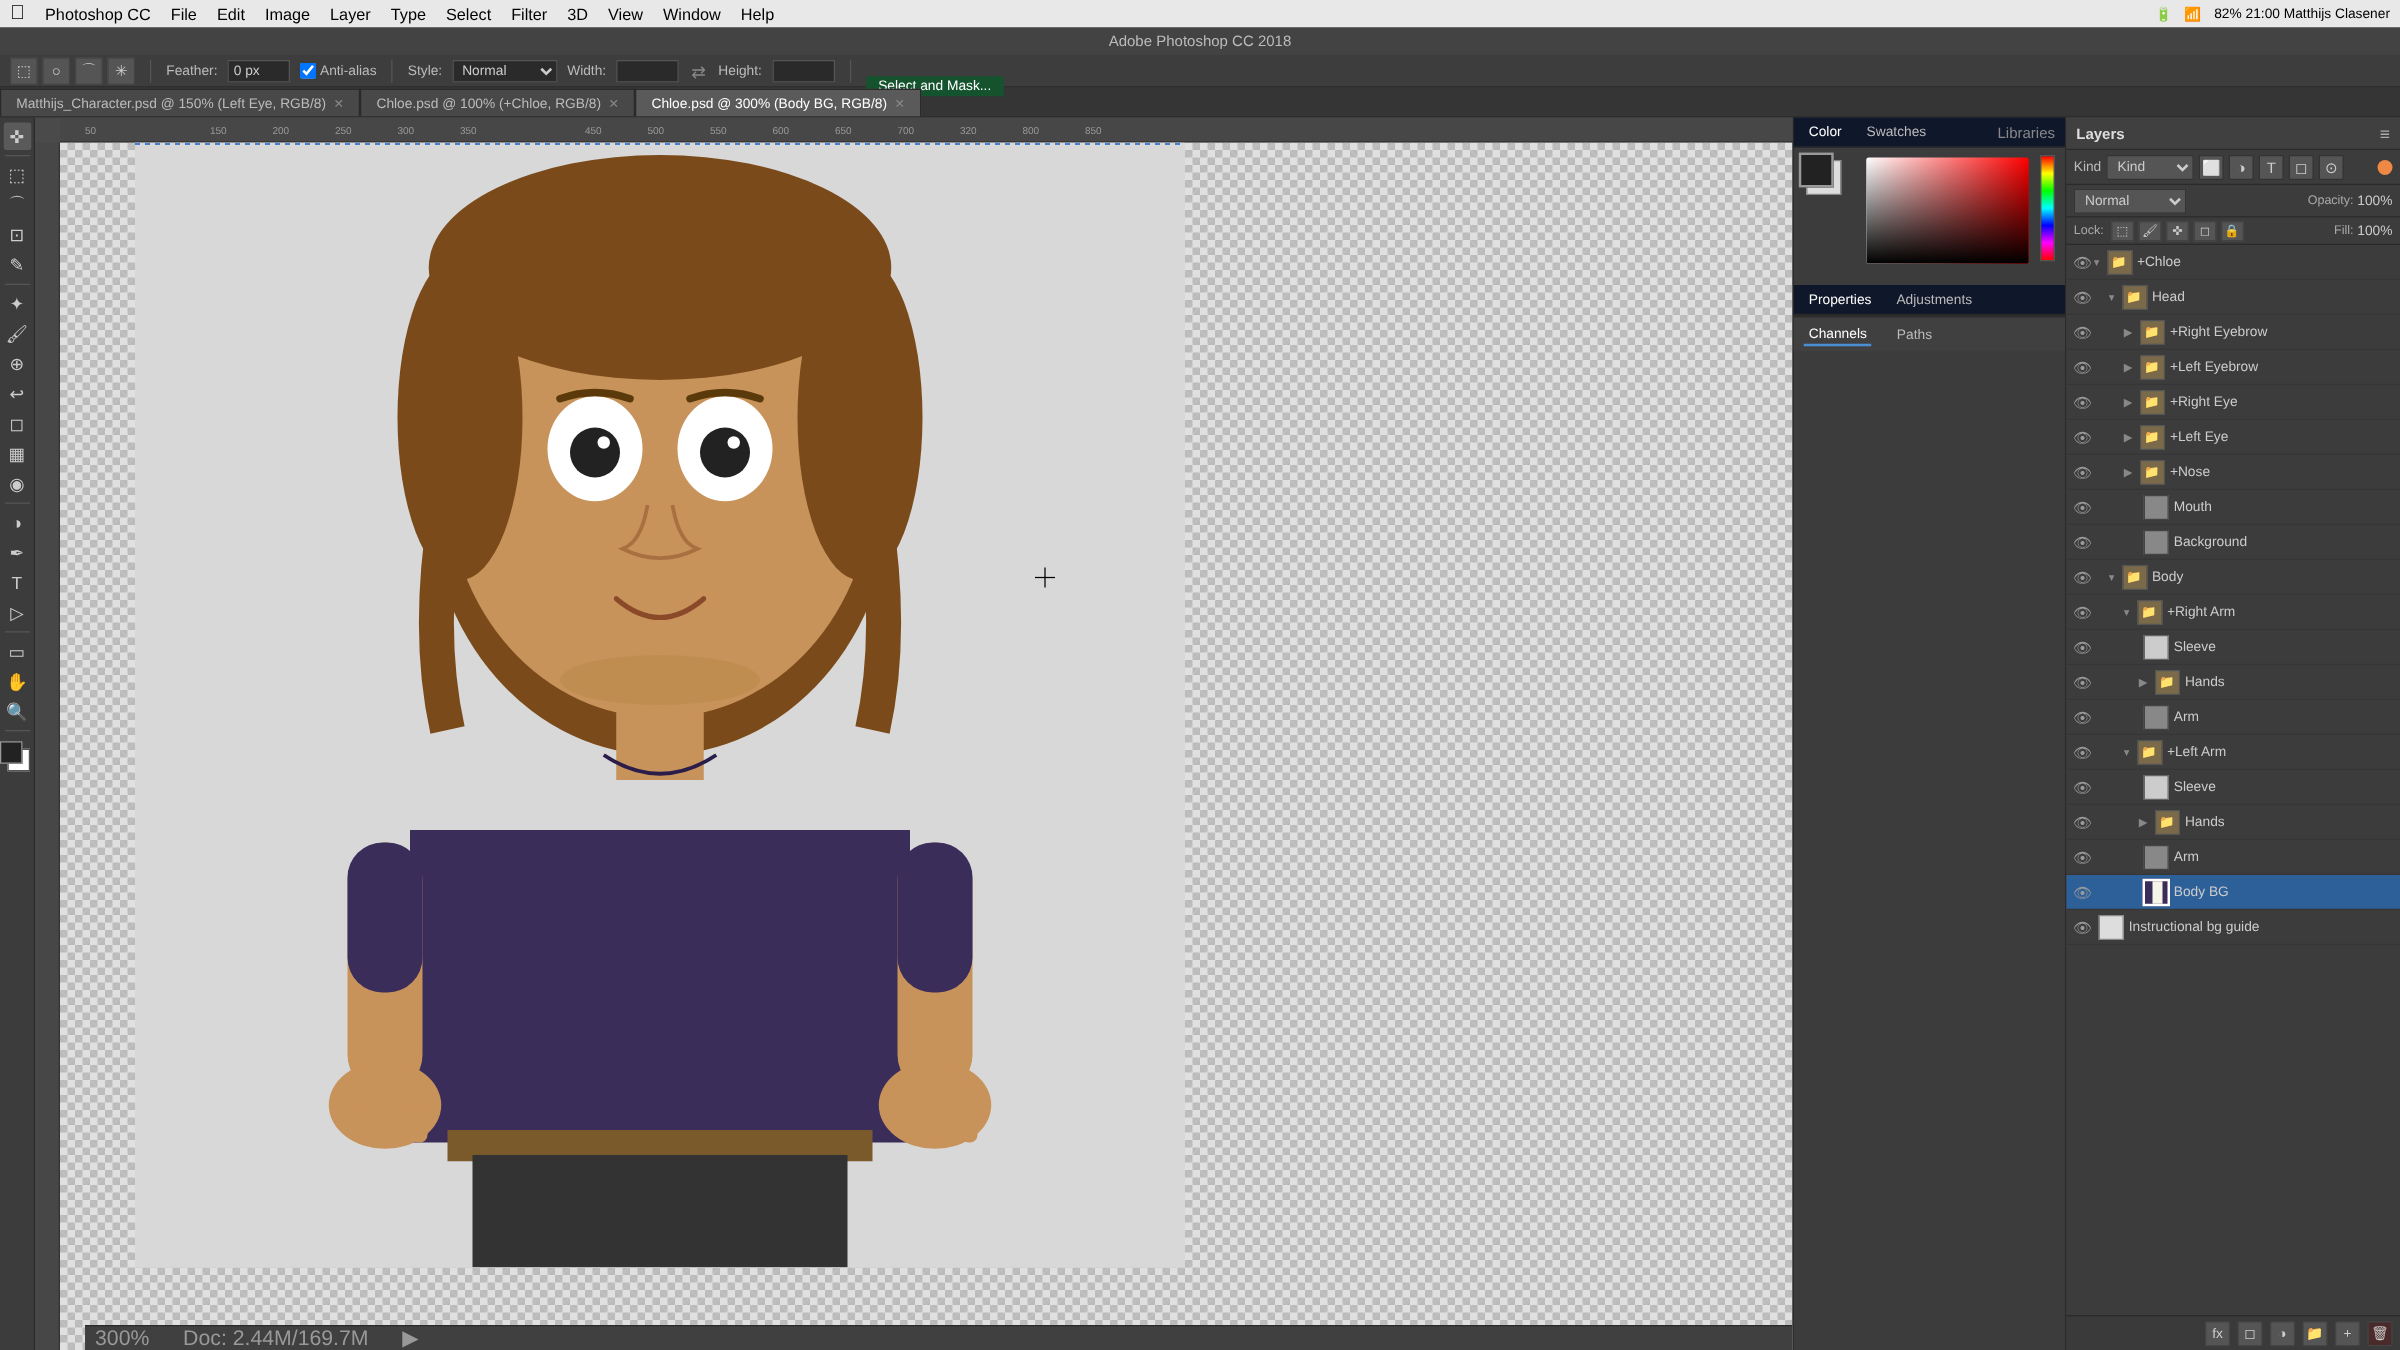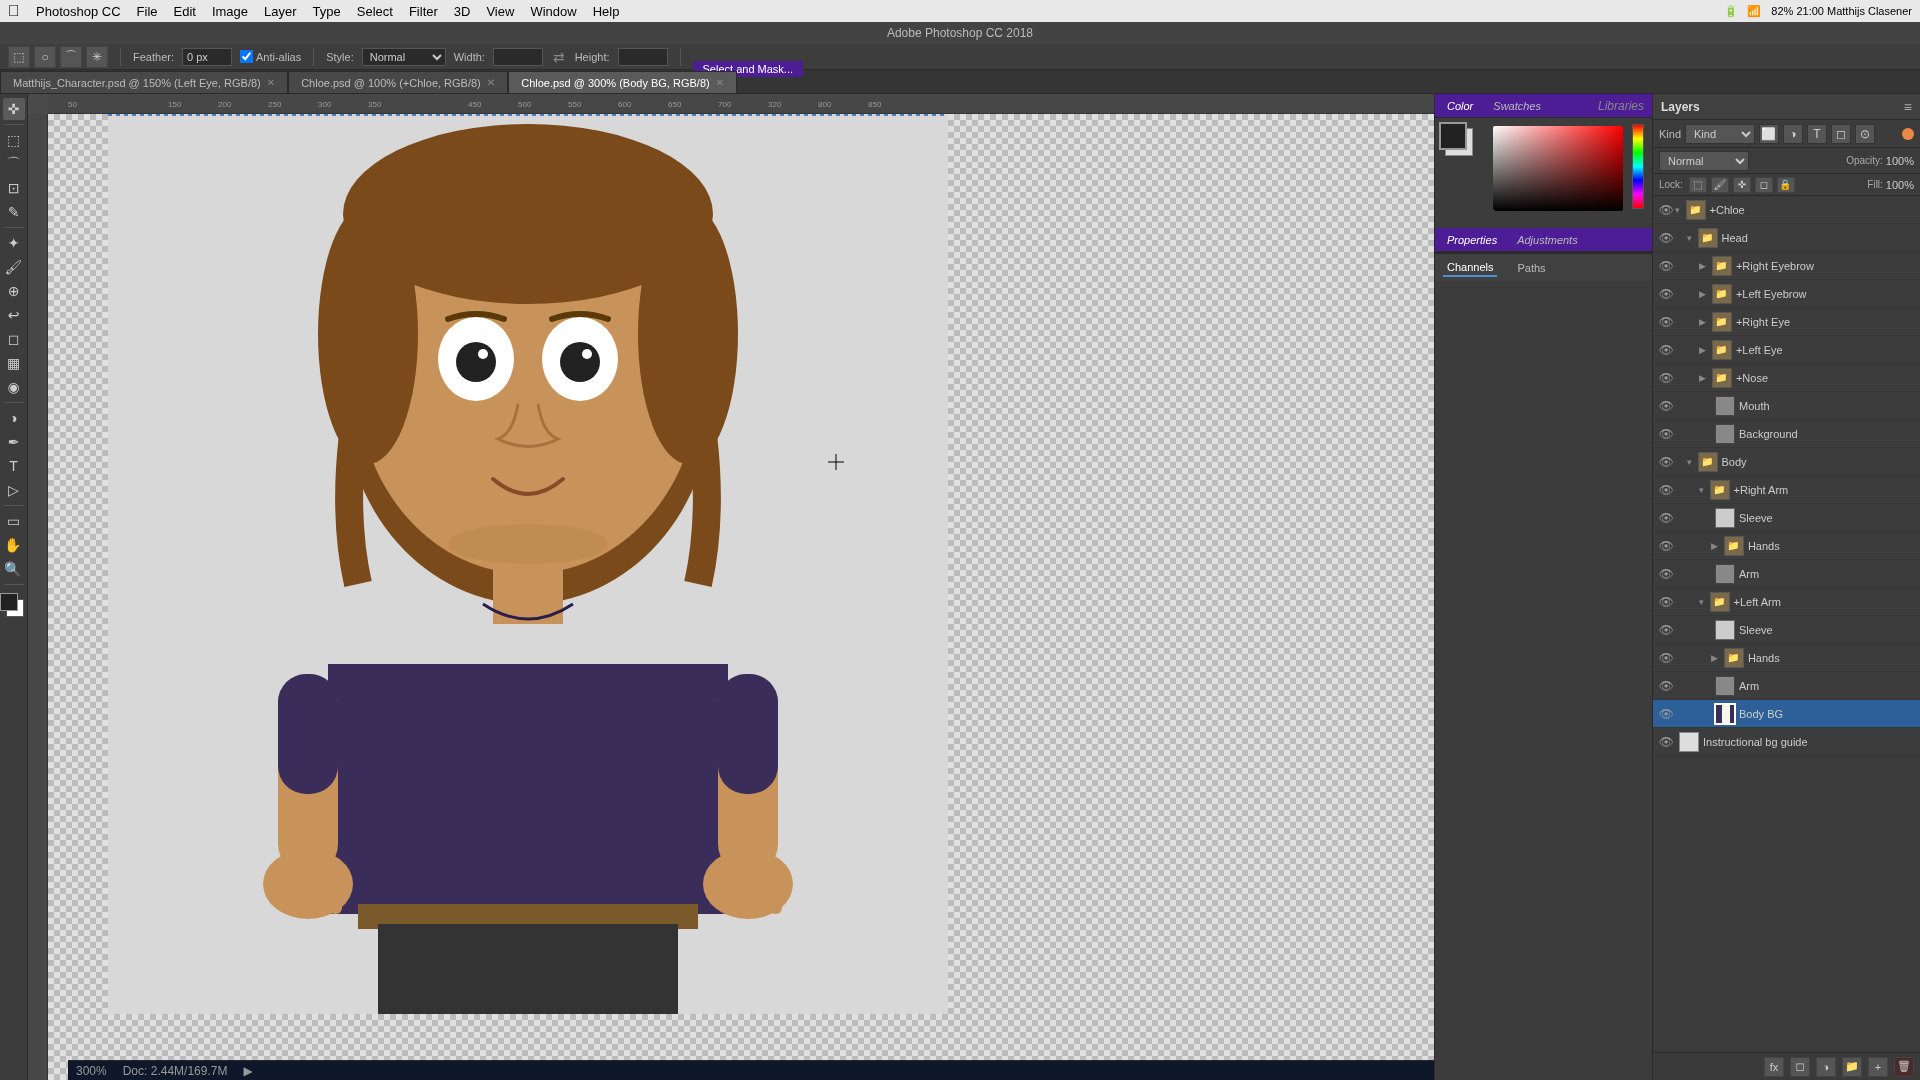--- a/index.html
+++ b/index.html
@@ -59,21 +59,21 @@
     #ps-toolbar .toolbar-input {
       background: #2a2a2a; border: 1px solid #555; color: #ccc;
       font-size: 11px; padding: 1px 4px; width: 50px; height: 18px;
     }
     #ps-toolbar .toolbar-select {
       background: #2a2a2a; border: 1px solid #555; color: #ccc;
       font-size: 11px; padding: 1px 3px; height: 18px;
     }
     #ps-toolbar .toolbar-sep { width: 1px; height: 18px; background: #555; margin: 0 4px; }
     #ps-toolbar .select-mask-btn {
-      background: #4c1d95; color: #fff; border: none; padding: 2px 10px;
+      background: #14532d; color: #fff; border: none; padding: 2px 10px;
       font-size: 11px; cursor: pointer; border-radius: 2px; margin-top: 24px;
     }
 
     
     #doc-tabs {
       width: 100%;
       height: 24px;
       background: #353535;
       display: flex;
       align-items: flex-end;
@@ -163,23 +163,23 @@
       background: #d8d8d8;
       overflow: hidden;
     }
 
     
     #char-svg { position: absolute; top: 0; left: 0; width: 100%; height: 100%; }
 
     
     #status-bar {
       position: absolute; bottom: 0; left: 20px; right: 0; height: 20px;
-      background: #0f172a; border-top: 1px solid #2a2a2a;
-      display: flex; align-items: center; padding: 0 8px; gap: 16px;
-      font-size: 12px; color: #999;
+      background: #404040; border-top: 1px solid #2a2a2a;
+      display: flex; align-items: center; padding: 0 8px; gap: 27px;
+      font-size: 17px; color: #999;
     }
 
     
     #layers-panel {
       width: 268px;
       background: #3c3c3c;
       border-left: 1px solid #2a2a2a;
       display: flex;
       flex-direction: column;
       font-size: 11px;
@@ -318,22 +318,22 @@
     
     #chan-paths {
       height: 28px; background: #404040; display: flex; align-items: center;
       padding: 0 8px; gap: 16px; border-top: 1px solid #2a2a2a;
     }
     .chan-tab { font-size: 11px; color: #bbb; cursor: pointer; padding: 2px 4px; }
     .chan-tab.active { color: #fff; border-bottom: 2px solid #4a8fd4; }
 
     
     .panel-tab-row {
-      height: 24px; background: #4c1d95; display: flex; align-items: center;
-      padding: 0 8px; gap: 12px; border-bottom: 1px solid #2a2a2a; font-style: italic;
+      height: 24px; background: #0f172a; display: flex; align-items: center;
+      padding: 0 8px; gap: 12px; border-bottom: 1px solid #2a2a2a;
     }
     .panel-tab { font-size: 11px; color: #bbb; cursor: pointer; padding: 2px 4px; }
     .panel-tab.active { color: #fff; }
 
     
     .h-ruler-marks {
       position: absolute; top: 0; left: 0; width: 100%; height: 100%;
       display: flex; align-items: flex-end;
     }
 

